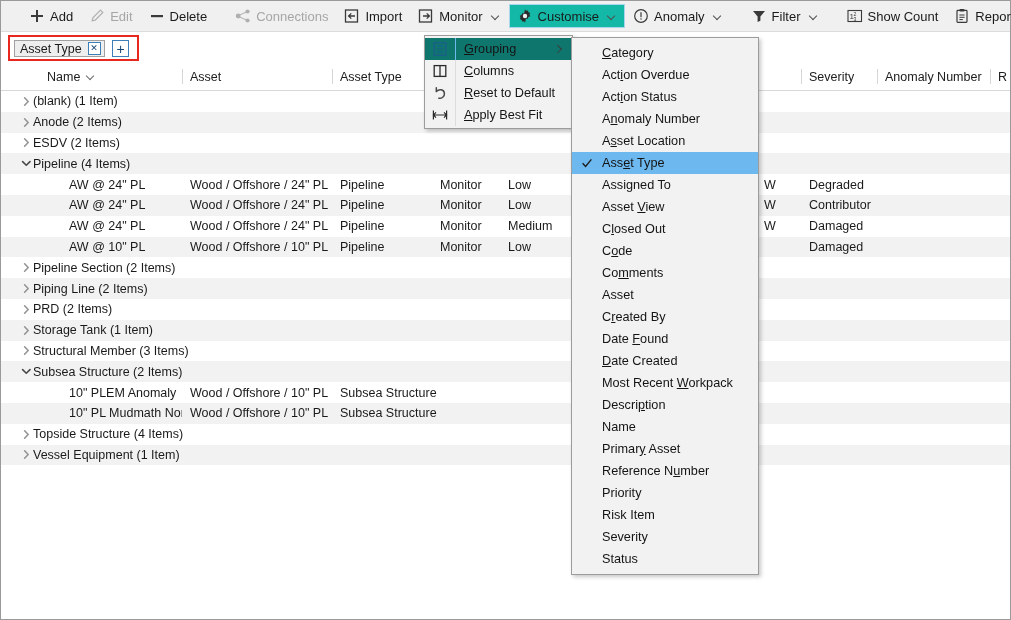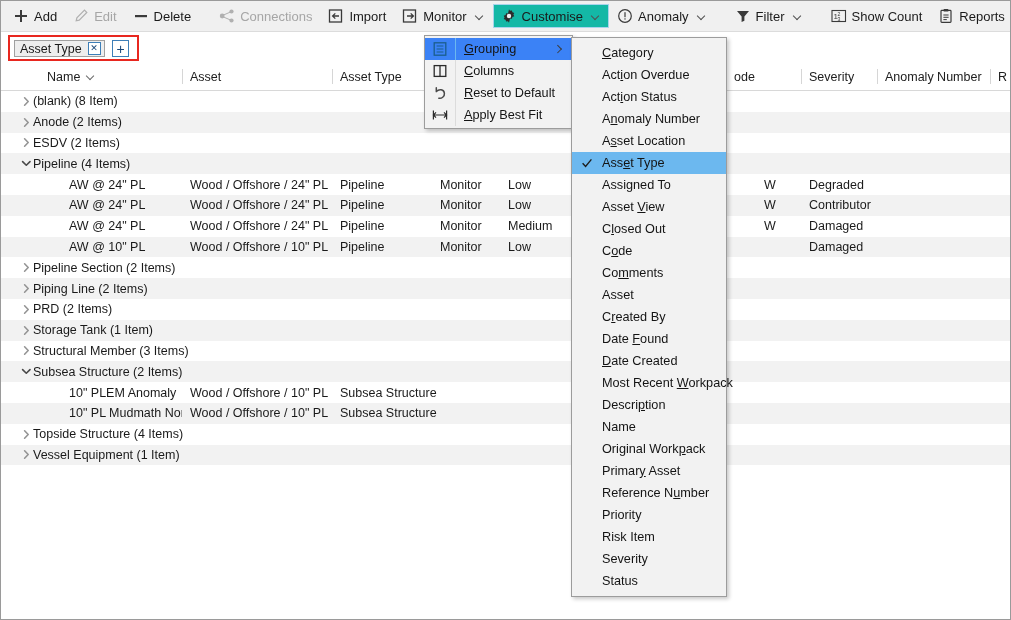--- a/index.html
+++ b/index.html
@@ -24,21 +24,21 @@
 
   
   .toolbar {
     position: absolute;
     left: 0; top: 0; right: 0;
     height: 31px;
     background: #f0f0f0;
     border-bottom: 1px solid #dcdcdc;
     display: flex;
     align-items: center;
-    padding: 0 4px;
+    padding: 0 20px;
     box-sizing: border-box;
   }
   .tb-btn {
     display: flex;
     align-items: center;
     gap: 5px;
     height: 24px;
     padding: 0 7px;
     white-space: nowrap;
     font-size: 13px;
@@ -240,34 +240,34 @@
     box-shadow: 2px 2px 4px rgba(0,0,0,0.22);
     z-index: 40;
     padding: 2px 0;
   }
   #menu-customise {
     left: 423px; top: 34px;
     width: 149px;
   }
   #menu-grouping {
     left: 570px; top: 36px;
-    width: 156px;
+    width: 188px;
     padding: 4px 0;
   }
   .mi {
     position: relative;
     height: 22px;
     display: flex;
     align-items: center;
     font-size: 12.7px;
     color: #141414;
     white-space: nowrap;
     box-sizing: border-box;
   }
-  .mi.sel { background: #3b82f6; }
+  .mi.sel { background: #0f766e; }
   .mi-gutter {
     width: 30px;
     height: 100%;
     flex: none;
     display: flex;
     align-items: center;
     justify-content: center;
     border-right: 1px solid #dcdcdc;
   }
   #menu-customise .mi.sel .mi-gutter { border-right-color: #6cb8ef; }
@@ -459,21 +459,21 @@
           <span>R</span>
         </div>
       </div>
     <div class="rows" id="grid-rows">
         <div class="row grp">
           <span class="twisty">
             <svg width="11" height="11" viewBox="0 0 11 11">
               <path d="M3.6 1.8L7.2 5.5 3.6 9.2" fill="none" stroke="#949494" stroke-width="1.6" stroke-linecap="round" stroke-linejoin="round"></path>
             </svg>
           </span>
-          <span class="grp-label">(blank) (8 Item)</span>
+          <span class="grp-label">(blank) (1 Item)</span>
         </div>
         <div class="row grp alt">
           <span class="twisty">
             <svg width="11" height="11" viewBox="0 0 11 11">
               <path d="M3.6 1.8L7.2 5.5 3.6 9.2" fill="none" stroke="#949494" stroke-width="1.6" stroke-linecap="round" stroke-linejoin="round"></path>
             </svg>
           </span>
           <span class="grp-label">Anode (2 Items)</span>
         </div>
         <div class="row grp">
@@ -704,23 +704,20 @@
       <div class="gi">
         <span>Most Recent <u>W</u>orkpack</span>
       </div>
       <div class="gi">
         <span>Descri<u>p</u>tion</span>
       </div>
       <div class="gi">
         <span>Name</span>
       </div>
       <div class="gi">
-        <span>Original Work<u>p</u>ack</span>
-      </div>
-      <div class="gi">
         <span>Primar<u>y</u> Asset</span>
       </div>
       <div class="gi">
         <span>Reference N<u>u</u>mber</span>
       </div>
       <div class="gi">
         <span>Priority</span>
       </div>
       <div class="gi">
         <span>Risk Item</span>

